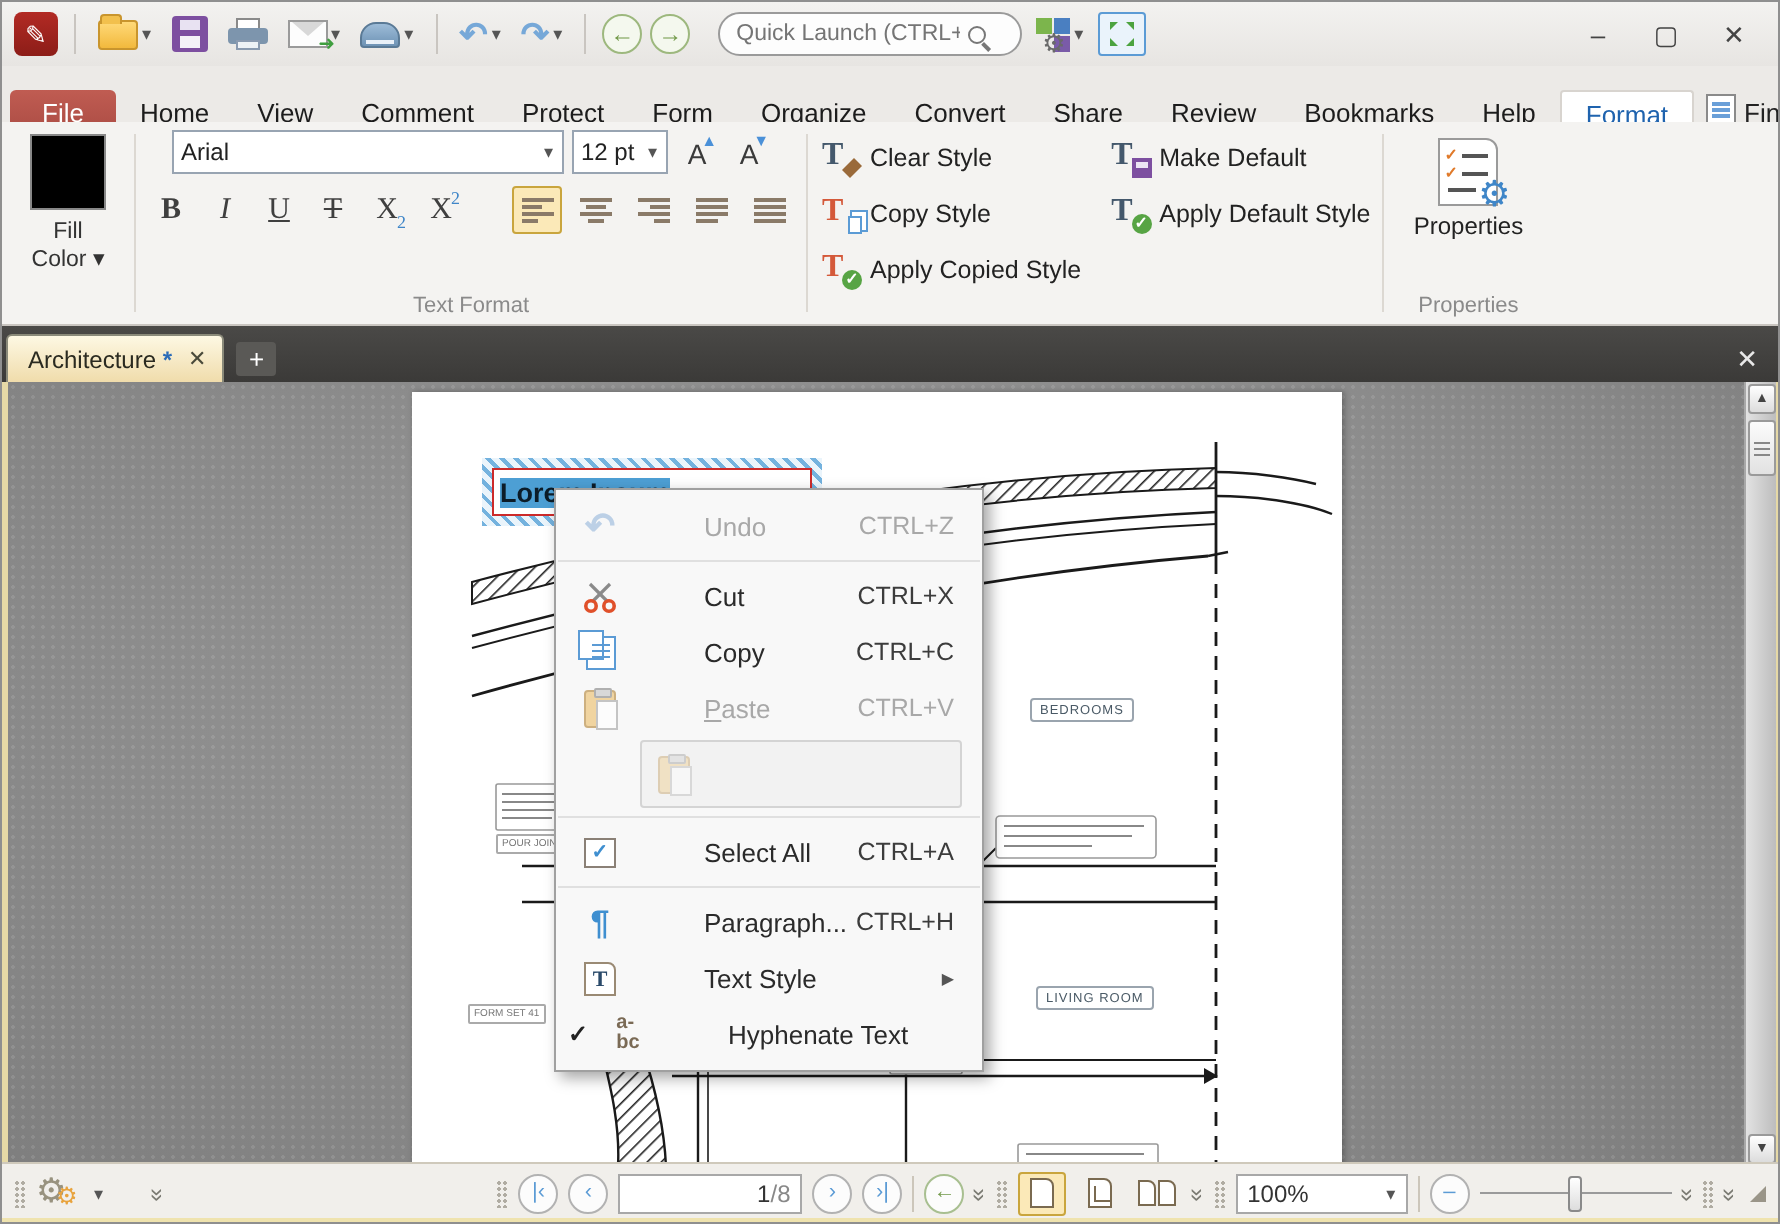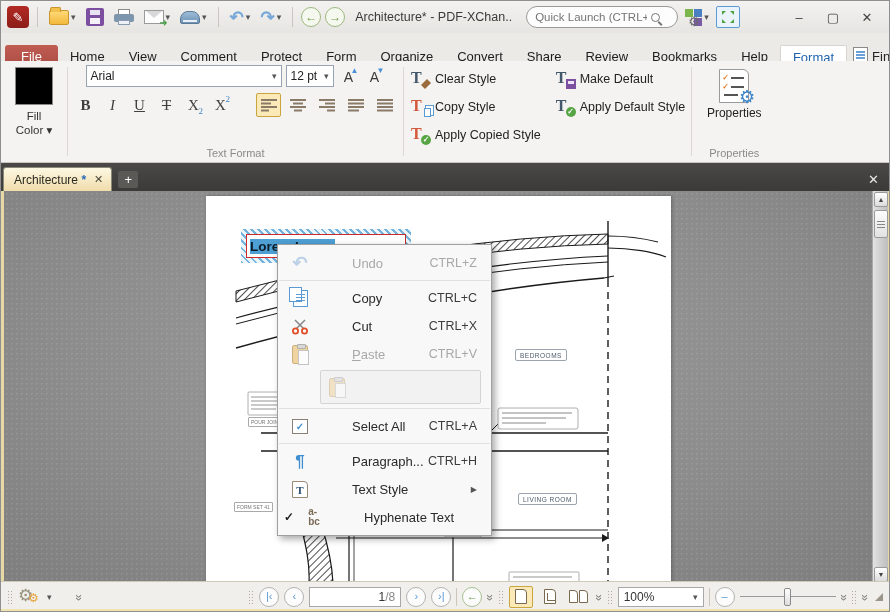--- a/index.html
+++ b/index.html
@@ -234,21 +234,20 @@
         <span class="undo-glyph">↷</span>
         <span class="dd">▾</span>
       </div>
     <div class="tb-sep"></div>
     <div class="nav-circle">
         <span>←</span>
       </div>
     <div class="nav-circle">
         <span>→</span>
       </div>
-    <div class="title-text">Architecture* - PDF-XChan..</div>
     <div class="quick-launch">
       <input placeholder="Quick Launch (CTRL+.)" style="">
       <span class="magnifier"></span>
     </div>
     <div class="tb-btn">
       <span class="ui-tiles">
           <i class="t1"></i>
           <i class="t2"></i>
           <i class="t3"></i>
           <span class="gear-ov">⚙</span>
@@ -532,37 +531,37 @@
       <div class="mi disabled">
         <span class="mico">
             <span class="undo-ico-dis">↶</span>
           </span>
         <span class="lbl">Undo</span>
         <span class="sc">CTRL+Z</span>
       </div>
       <div class="menu-sep"></div>
       <div class="mi">
         <span class="mico">
-            <span class="copy-icon"></span>
-          </span>
-        <span class="lbl">Copy</span>
-        <span class="sc">CTRL+C</span>
-      </div>
-      <div class="mi">
-        <span class="mico">
           <svg width="18" height="18" viewBox="0 0 18 18">
             <line x1="4" y1="3" x2="13" y2="12" stroke="#8a8a8a" stroke-width="1.6"></line>
             <line x1="14" y1="3" x2="5" y2="12" stroke="#8a8a8a" stroke-width="1.6"></line>
             <circle cx="4.5" cy="14" r="2.6" fill="none" stroke="#e0502a" stroke-width="1.8"></circle>
             <circle cx="13.5" cy="14" r="2.6" fill="none" stroke="#e0502a" stroke-width="1.8"></circle>
           </svg>
         </span>
         <span class="lbl">Cut</span>
         <span class="sc">CTRL+X</span>
       </div>
+      <div class="mi">
+        <span class="mico">
+            <span class="copy-icon"></span>
+          </span>
+        <span class="lbl">Copy</span>
+        <span class="sc">CTRL+C</span>
+      </div>
       <div class="mi disabled paste">
         <span class="mico">
             <span class="clip-icon"></span>
           </span>
         <span class="lbl">Paste</span>
         <span class="sc">CTRL+V</span>
       </div>
       <div class="paste-row">
         <span class="clip-icon" style="opacity:.55"></span>
       </div>

